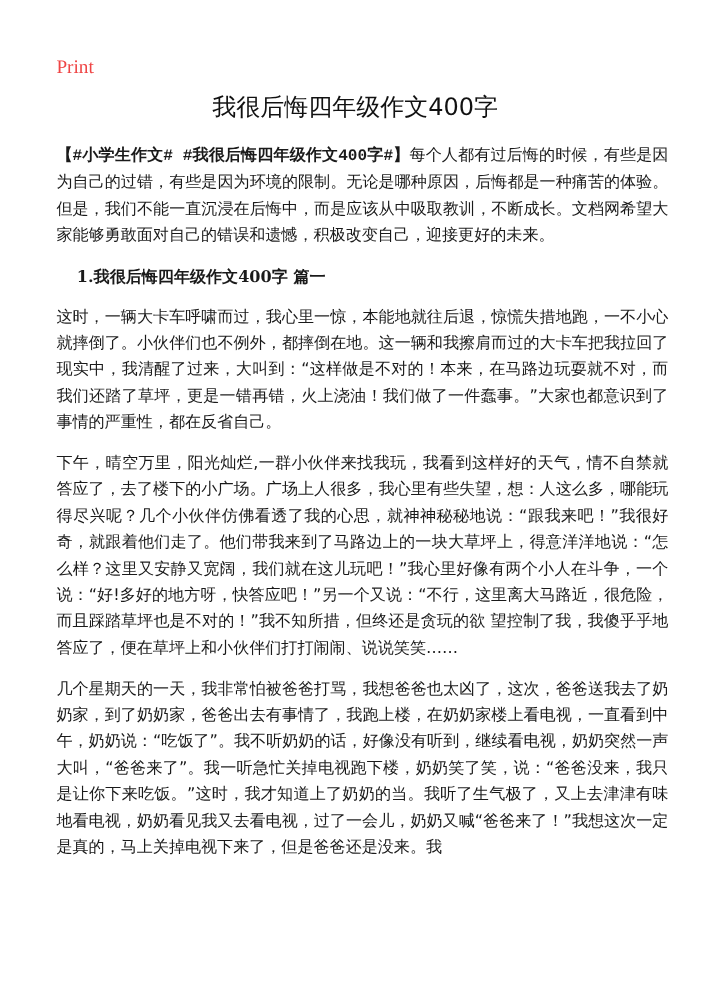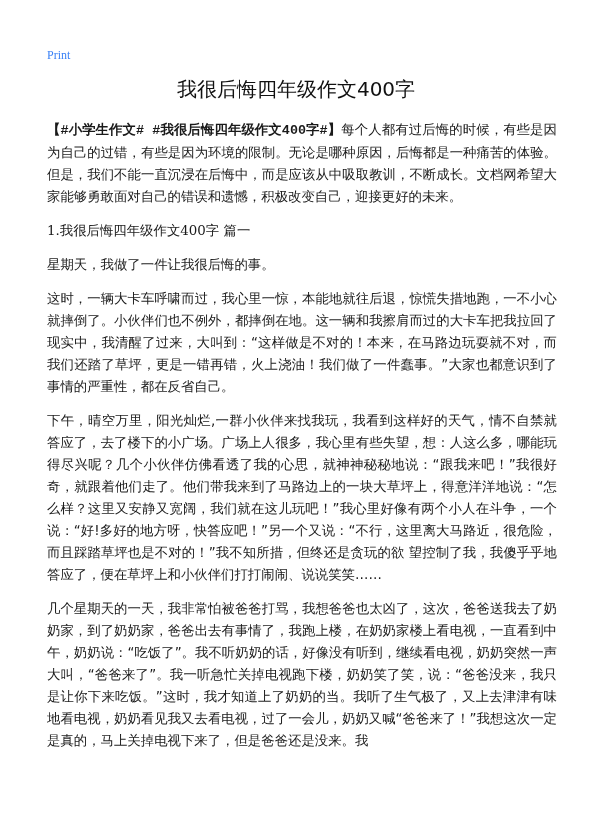--- a/index.html
+++ b/index.html
@@ -1,33 +1,32 @@
 <!DOCTYPE html>
 <html><head>
 <meta charset="utf-8">
 <style>
   html, body { margin: 0; padding: 0; background: #ffffff; }
   body { width: 600px; height: 828px; overflow: hidden; position: relative; color: #1a1a1a; }
-  .print { position: absolute; left: 47px; top: 48px; font-family: "Liberation Serif", serif; font-size: 12px; color: #3b82f6; }
+  .print { position: absolute; left: 47px; top: 48px; font-family: "Liberation Serif", serif; font-size: 16px; color: #ef4444; }
   .title { position: absolute; left: 0; width: 592px; top: 76px; text-align: center; font-family: "DejaVu Sans", sans-serif; font-size: 20px; color: #111; }
   .content { position: absolute; left: 47px; top: 119px; width: 510px; font-family: "DejaVu Sans", sans-serif; font-size: 13.4px; line-height: 22px; color: #1a1a1a; }
   .content p { margin: 0 0 12px 0; text-align: justify; }
   .intro-tag { font-family: Liberation Mono, monospace; font-weight: bold; }
-  .section-heading { font-family: "DejaVu Serif", serif; font-weight: normal; font-size: 13.4px; margin: 14px 0 12px 0; line-height: 22px; }
+  .section-heading { font-family: "DejaVu Serif", serif; font-weight: bold; font-size: 13.4px; margin: 14px 0 12px 17px; line-height: 22px; }
   .sec1 { margin-top: 0; }
 </style>
 </head>
 <body>
 
 <div class="print">Print</div>
 
 <div class="title">我很后悔四年级作文400字</div>
 
 <div class="content">
   <p><span class="intro-tag">【#小学生作文# #我很后悔四年级作文400字#】</span><span>每个人都有过后悔的时候，有些是因为自己的过错，有些是因为环境的限制。无论是哪种原因，后悔都是一种痛苦的体验。但是，我们不能一直沉浸在后悔中，而是应该从中吸取教训，不断成长。文档网希望大家能够勇敢面对自己的错误和遗憾，积极改变自己，迎接更好的未来。</span></p>
 
   <div class="section-heading sec1">1.我很后悔四年级作文400字 篇一</div>
-  <p>星期天，我做了一件让我很后悔的事。</p>
   <p>这时，一辆大卡车呼啸而过，我心里一惊，本能地就往后退，惊慌失措地跑，一不小心就摔倒了。小伙伴们也不例外，都摔倒在地。这一辆和我擦肩而过的大卡车把我拉回了现实中，我清醒了过来，大叫到：“这样做是不对的！本来，在马路边玩耍就不对，而我们还踏了草坪，更是一错再错，火上浇油！我们做了一件蠢事。”大家也都意识到了事情的严重性，都在反省自己。</p>
   <p>下午，晴空万里，阳光灿烂,一群小伙伴来找我玩，我看到这样好的天气，情不自禁就答应了，去了楼下的小广场。广场上人很多，我心里有些失望，想：人这么多，哪能玩得尽兴呢？几个小伙伴仿佛看透了我的心思，就神神秘秘地说：“跟我来吧！”我很好奇，就跟着他们走了。他们带我来到了马路边上的一块大草坪上，得意洋洋地说：“怎么样？这里又安静又宽阔，我们就在这儿玩吧！”我心里好像有两个小人在斗争，一个说：“好!多好的地方呀，快答应吧！”另一个又说：“不行，这里离大马路近，很危险，而且踩踏草坪也是不对的！”我不知所措，但终还是贪玩的欲 望控制了我，我傻乎乎地答应了，便在草坪上和小伙伴们打打闹闹、说说笑笑……</p>
 
   <p>几个星期天的一天，我非常怕被爸爸打骂，我想爸爸也太凶了，这次，爸爸送我去了奶奶家，到了奶奶家，爸爸出去有事情了，我跑上楼，在奶奶家楼上看电视，一直看到中午，奶奶说：“吃饭了”。我不听奶奶的话，好像没有听到，继续看电视，奶奶突然一声大叫，“爸爸来了”。我一听急忙关掉电视跑下楼，奶奶笑了笑，说：“爸爸没来，我只是让你下来吃饭。”这时，我才知道上了奶奶的当。我听了生气极了，又上去津津有味地看电视，奶奶看见我又去看电视，过了一会儿，奶奶又喊“爸爸来了！”我想这次一定是真的，马上关掉电视下来了，但是爸爸还是没来。我</p>
 </div>
 
 </body></html>

